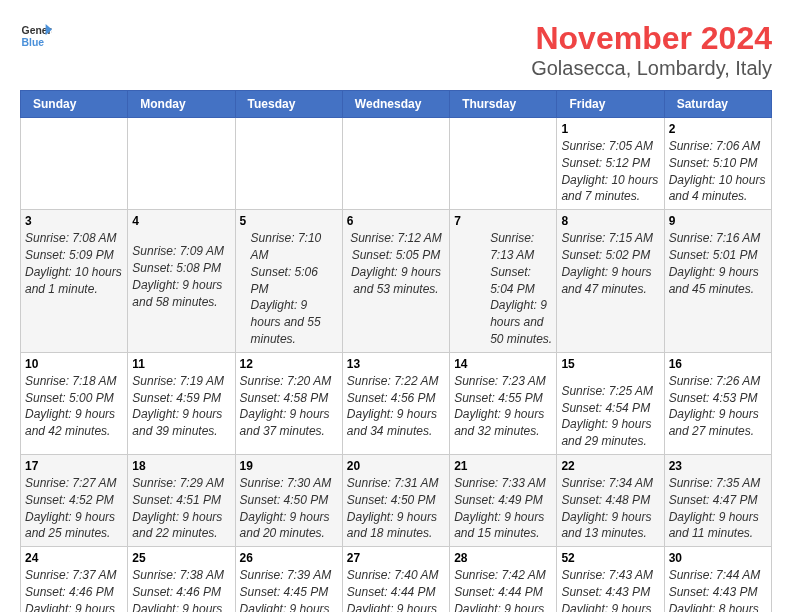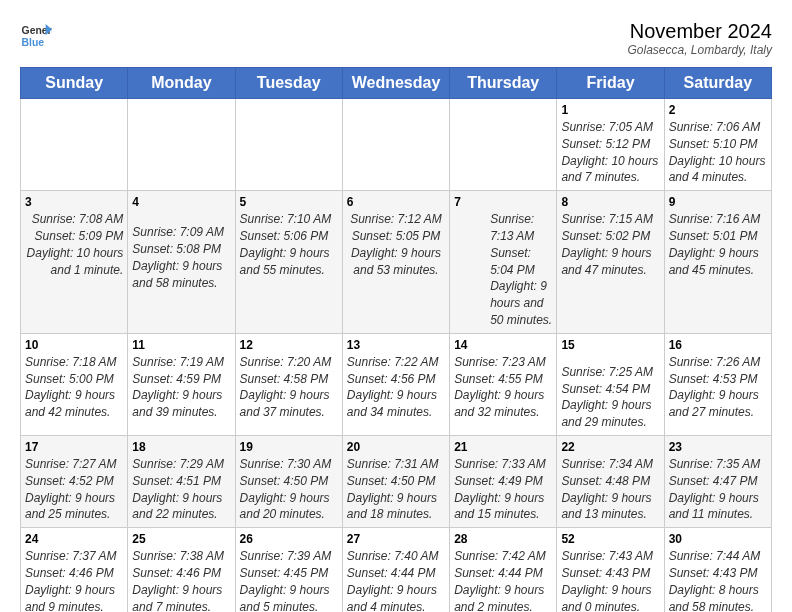--- a/index.html
+++ b/index.html
@@ -22,40 +22,39 @@
       gap: 4px;
     }
     .logo-icon {
       width: 32px;
       height: 32px;
     }
     .title-block {
       text-align: right;
     }
     .month-title {
+      font-size: 32px;
+      font-weight: bold;
+      color: #ef4444;
+    }
+    .location {
       font-size: 20px;
-      font-weight: normal;
-      color: #000000;
-    }
-    .location {
-      font-size: 12px;
       color: #555;
-      font-style: italic;
     }
     .calendar {
       width: 100%;
       border-collapse: collapse;
       font-size: 11px;
     }
     .calendar th {
       background-color: #4472c4;
       color: #fff;
-      padding: 6px 4px;
-      text-align: center;
-      font-size: 16px;
+      padding: 6px 12px;
+      text-align: left;
+      font-size: 12px;
       font-weight: bold;
       border: 1px solid #3a62b4;
     }
     .calendar td {
       border: 1px solid #ccc;
       vertical-align: top;
       padding: 4px;
       width: 107px;
       height: 90px;
       background: #fff;
@@ -124,33 +123,33 @@
         <td>
           <div class="day-number">2</div>
           <div class="day-info" style="white-space: pre-line;">Sunrise: 7:06 AM
 Sunset: 5:10 PM
 Daylight: 10 hours and 4 minutes.</div>
         </td>
       </tr>
       <tr>
         <td>
           <div class="day-number">3</div>
-          <div class="day-info" style="white-space: pre-line; text-align: right;">Sunrise: 7:08 AM
+          <div class="day-info" style="white-space: pre-line;">Sunrise: 7:08 AM
 Sunset: 5:09 PM
 Daylight: 10 hours and 1 minute.</div>
         </td>
         <td>
           <div class="day-number">4</div>
           <div class="day-info" style="white-space: pre-line; margin-top: 15px;">Sunrise: 7:09 AM
 Sunset: 5:08 PM
 Daylight: 9 hours and 58 minutes.</div>
         </td>
         <td>
           <div class="day-number">5</div>
-          <div class="day-info" style="white-space: pre-line;">Sunrise: 7:10 AM
+          <div class="day-info" style="white-space: pre-line; margin-left: 11px;">Sunrise: 7:10 AM
 Sunset: 5:06 PM
 Daylight: 9 hours and 55 minutes.</div>
         </td>
         <td>
           <div class="day-number">6</div>
           <div class="day-info" style="white-space: pre-line; text-align: center;">Sunrise: 7:12 AM
 Sunset: 5:05 PM
 Daylight: 9 hours and 53 minutes.</div>
         </td>
         <td>

